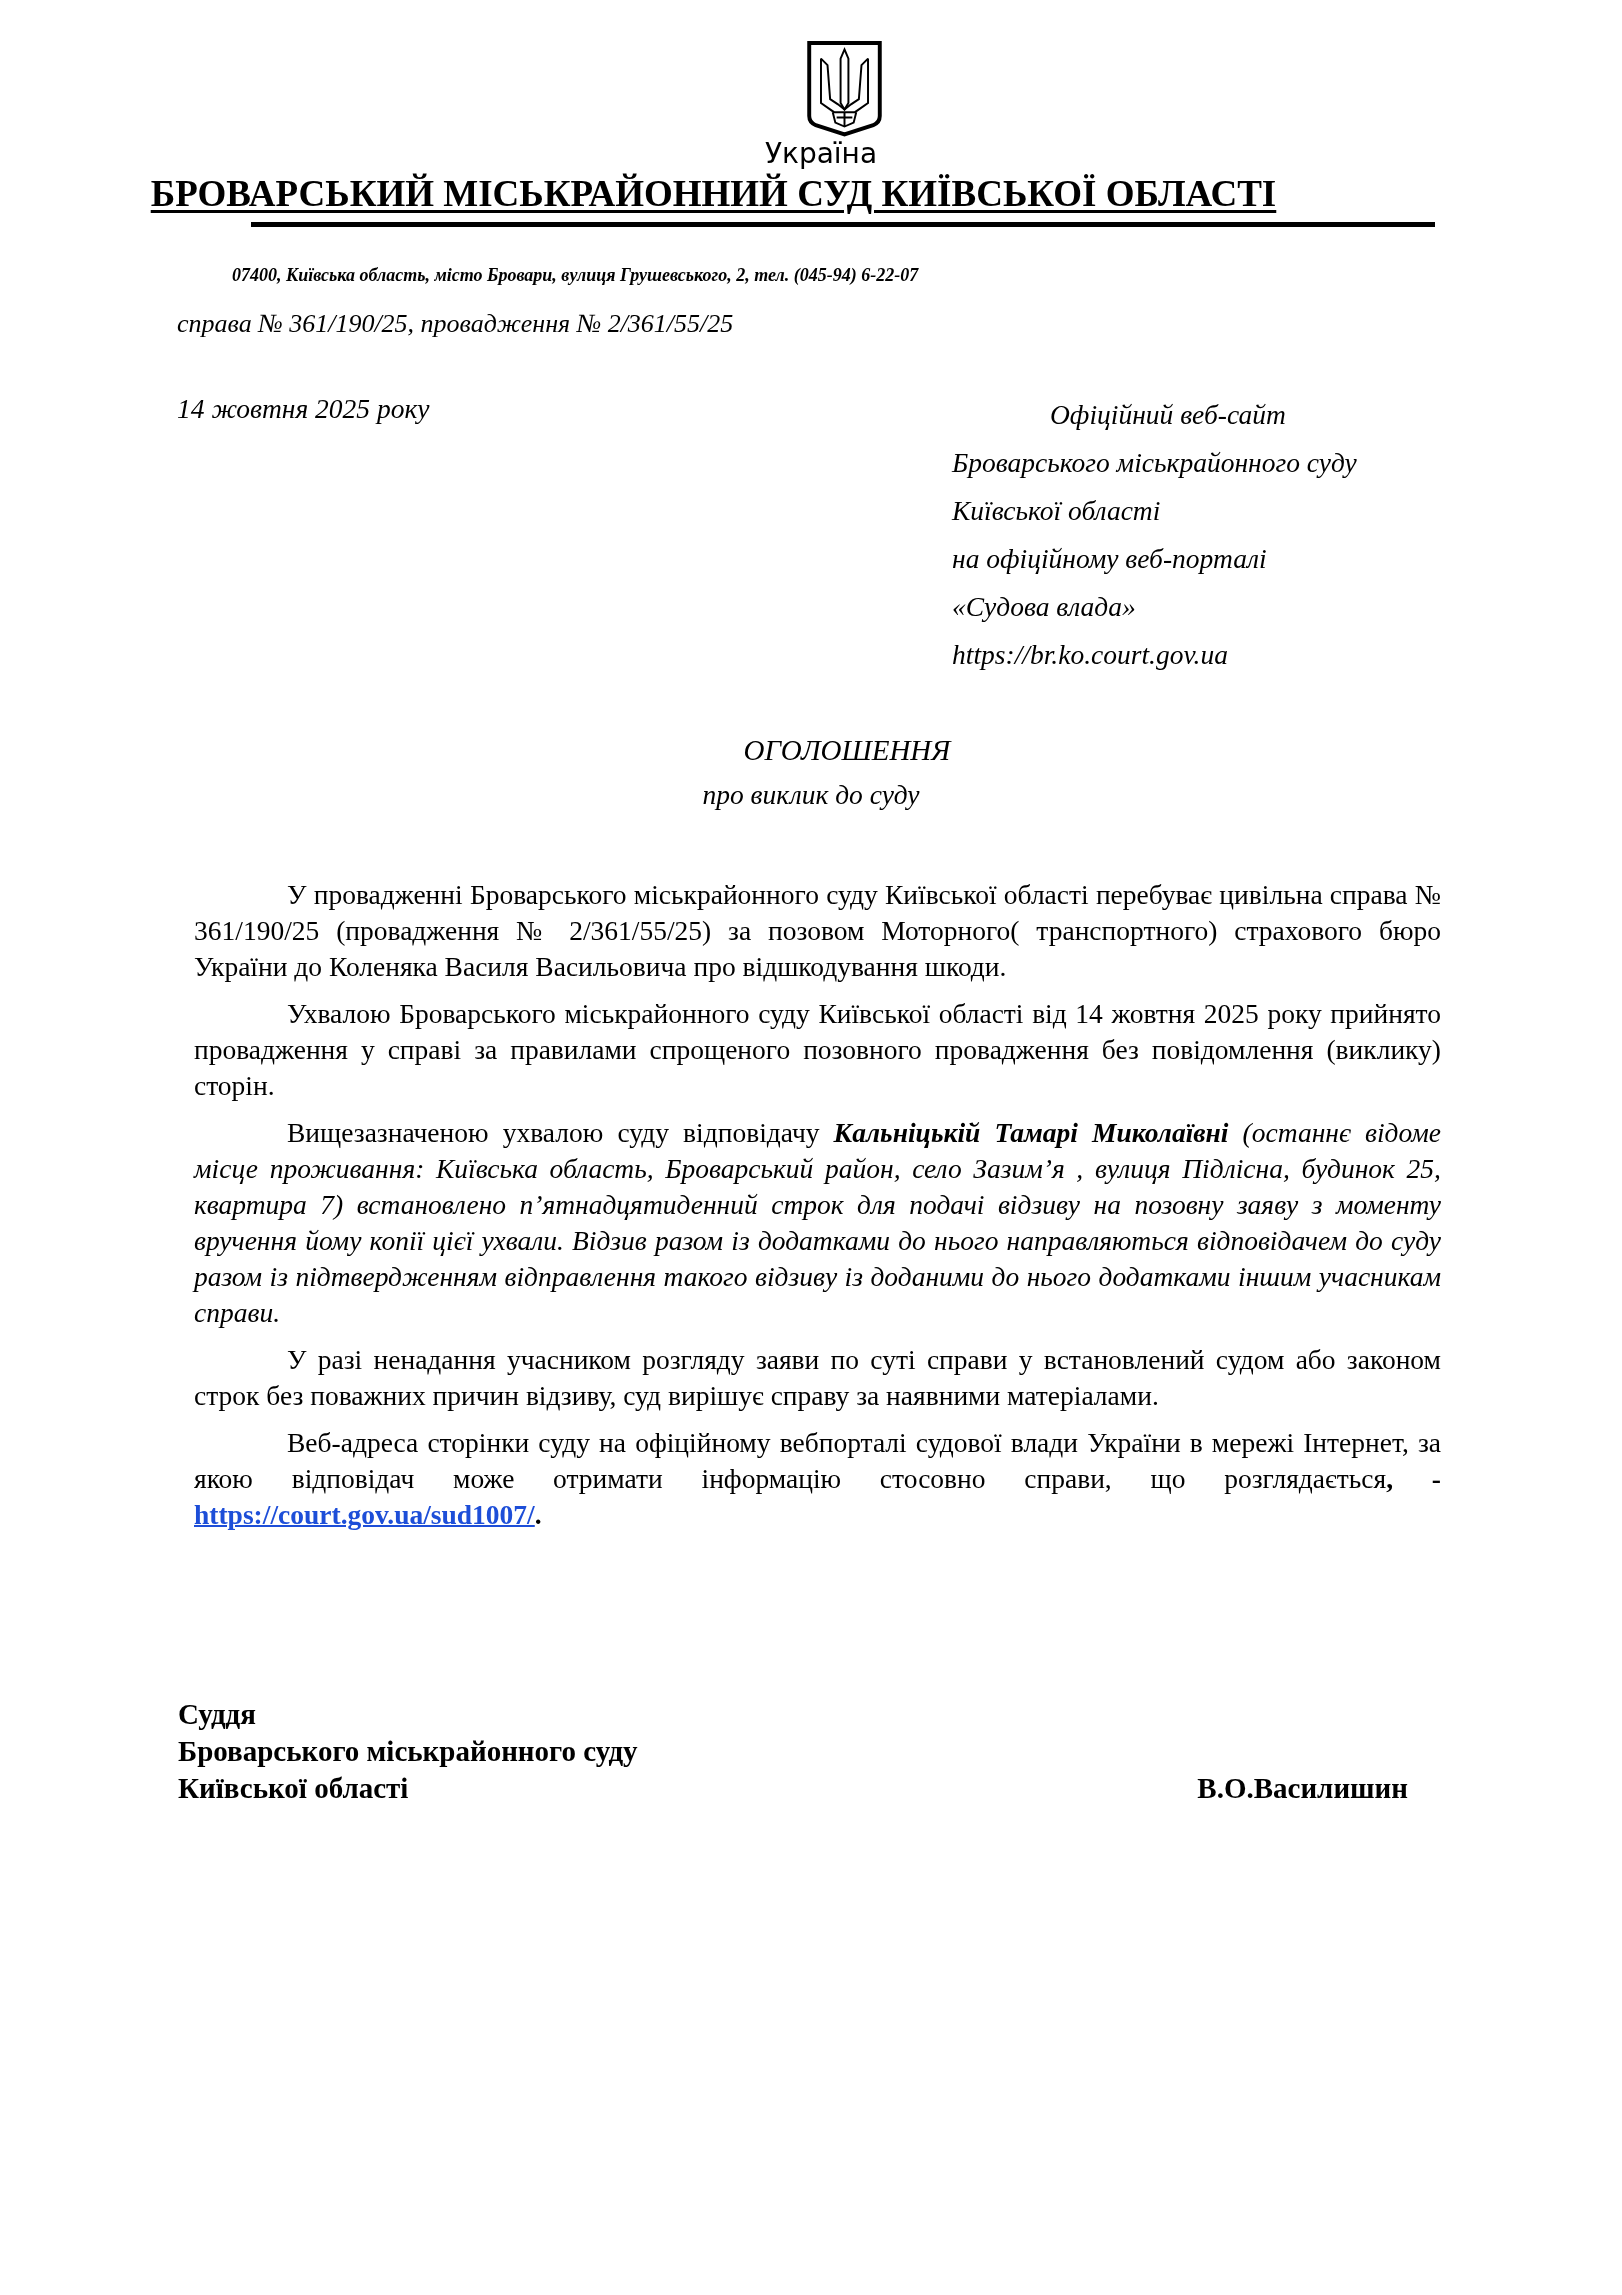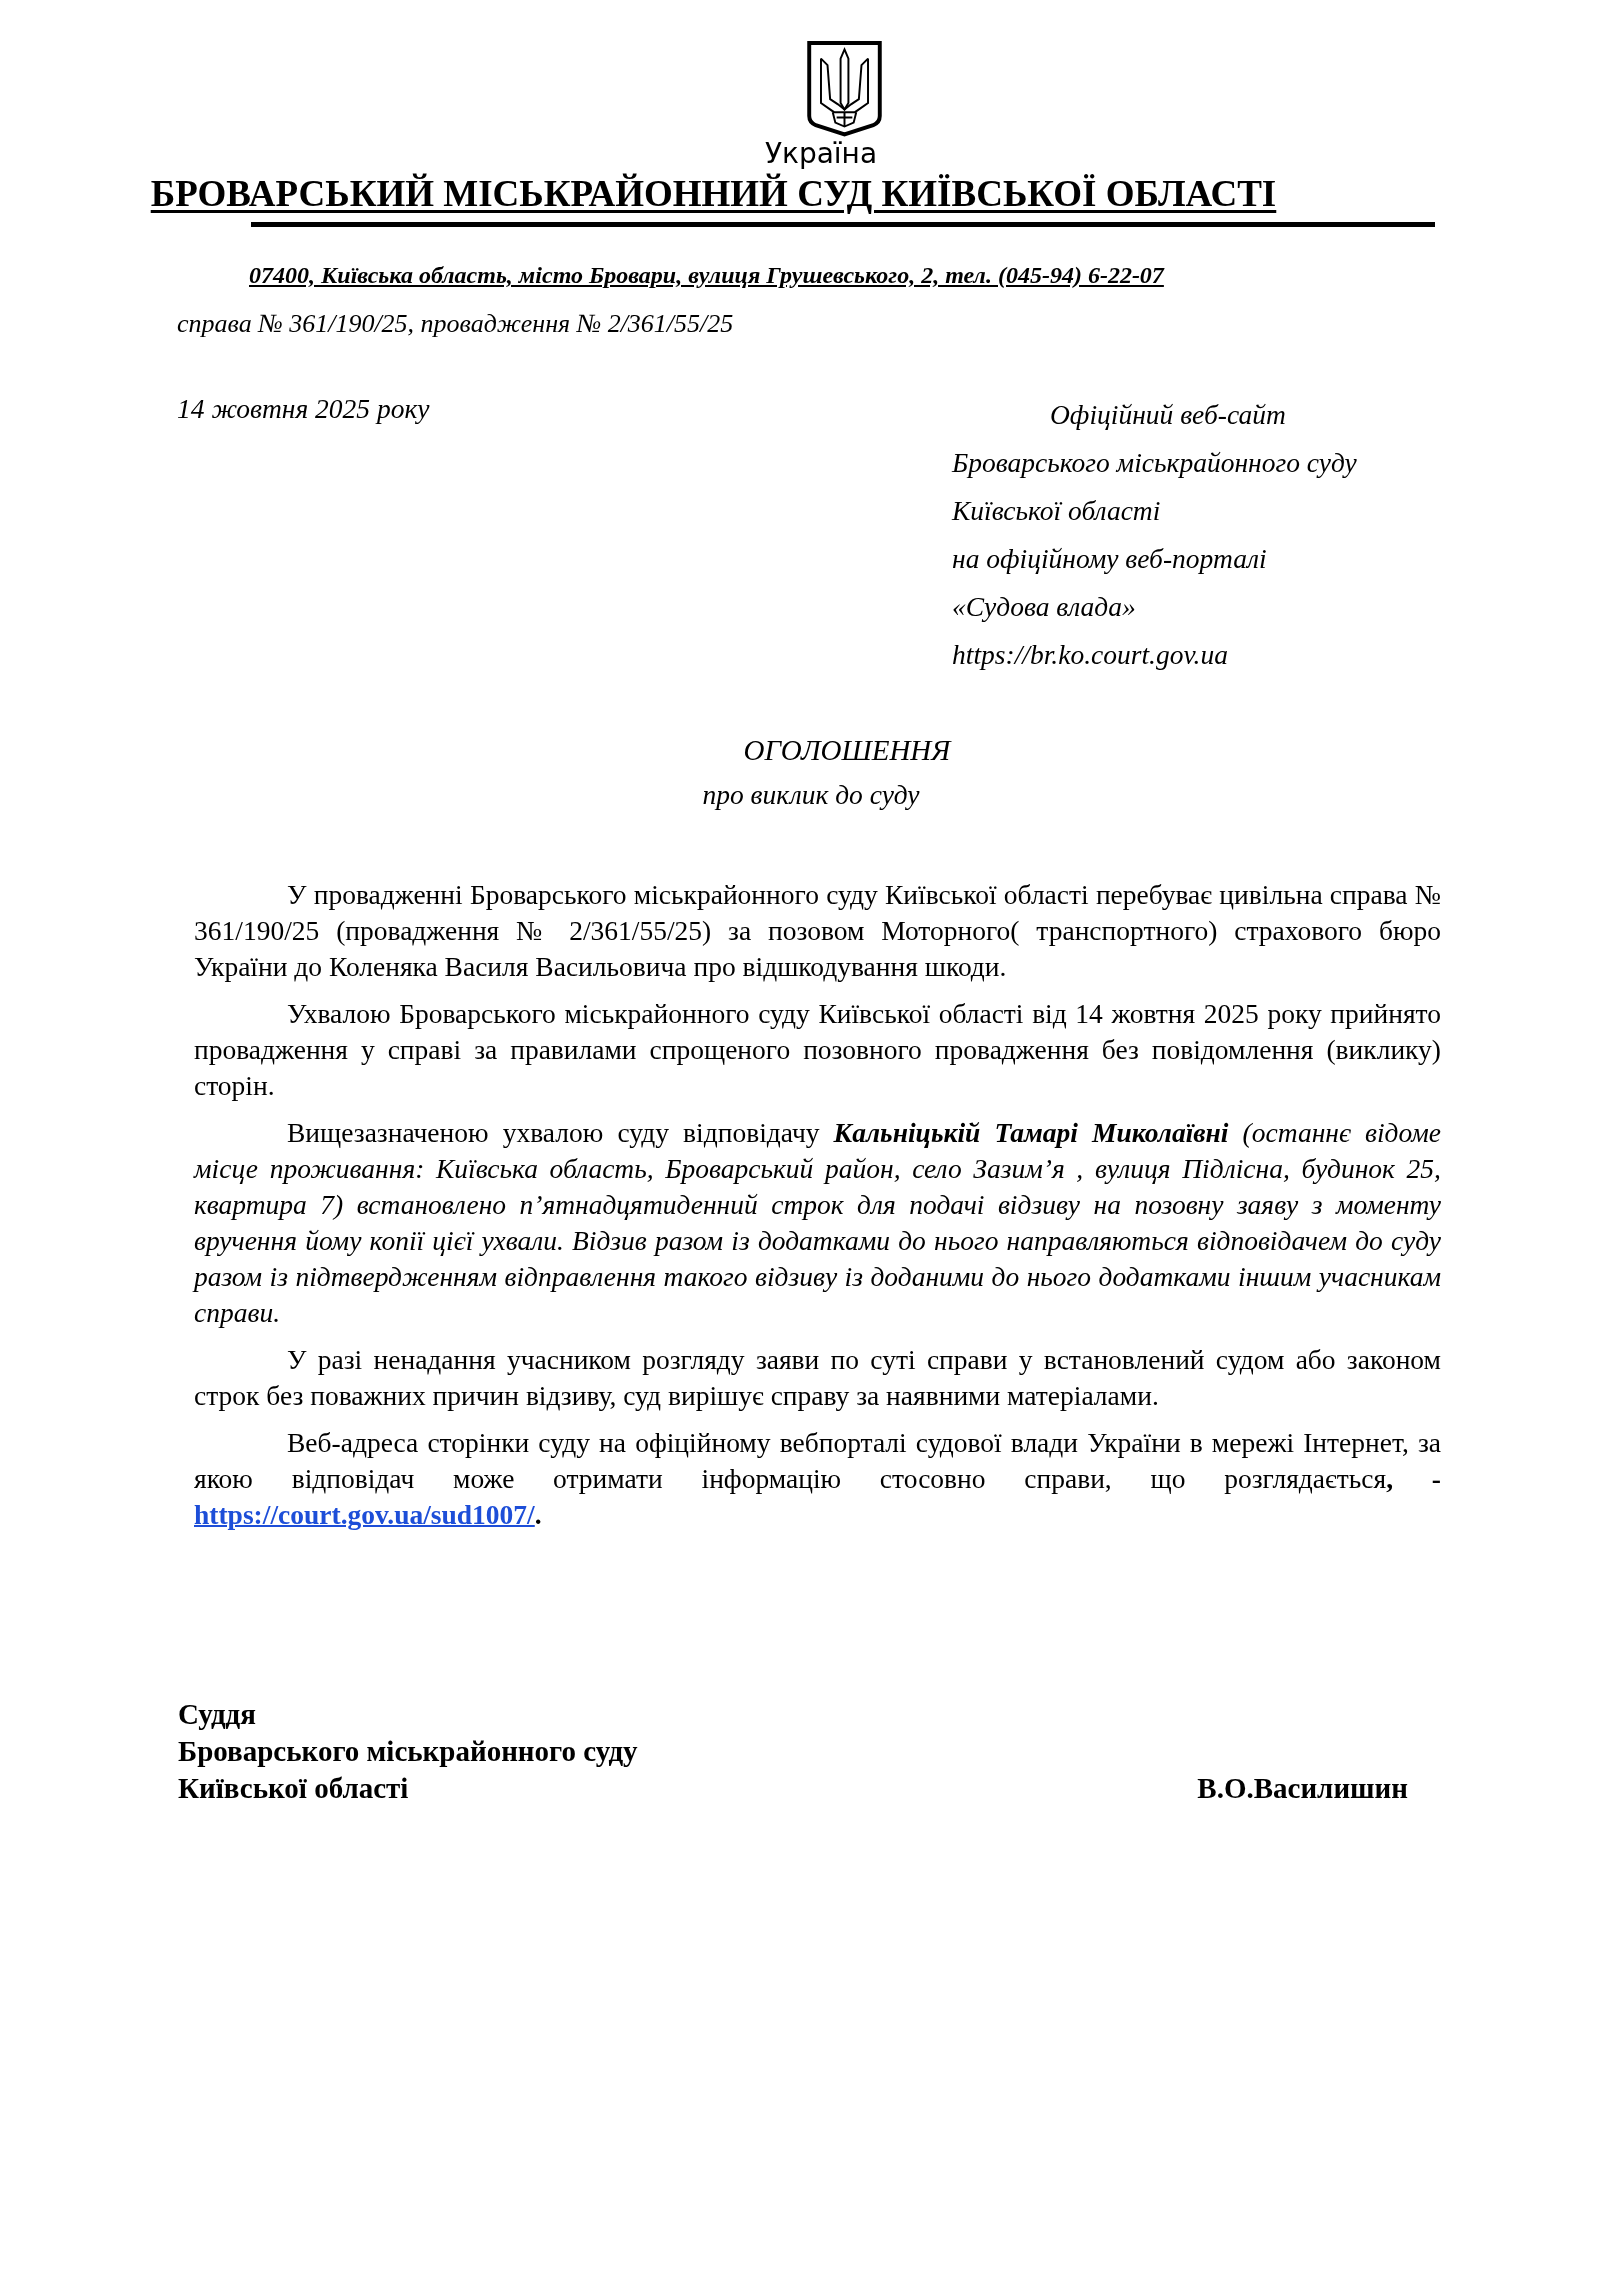--- a/index.html
+++ b/index.html
@@ -15,22 +15,22 @@
       font-family: "DejaVu Sans", "Liberation Sans", sans-serif; font-size: 28px; line-height: 29px;
     }
     .court-name {
       position: absolute; left: 0; width: 1427px; top: 171px; text-align: center;
       font-size: 37px; font-weight: bold; line-height: 46px; letter-spacing: 0px;
       text-decoration: underline; text-decoration-thickness: 2.6px; text-underline-offset: 3.9px;
     }
     .rule { position: absolute; left: 251px; width: 1184px; top: 222px; height: 5.2px; background: #000; }
 
     .address {
-      position: absolute; left: 249px; top: 258px; width: 1178px;
-      font-size: 24px; font-style: italic; font-weight: bold; line-height: 34px; white-space: nowrap; text-decoration: underline;
+      position: absolute; left: 232px; top: 258px; width: 1178px;
+      font-size: 18px; font-style: italic; font-weight: bold; line-height: 34px; white-space: nowrap;
     }
     .case-ref {
       position: absolute; left: 177px; top: 306px;
       font-size: 26px; font-style: italic; line-height: 35px; white-space: nowrap;
     }
     .doc-date {
       position: absolute; left: 177px; top: 391px;
       font-size: 27.5px; font-style: italic; line-height: 35px;
     }
     .recipient {

